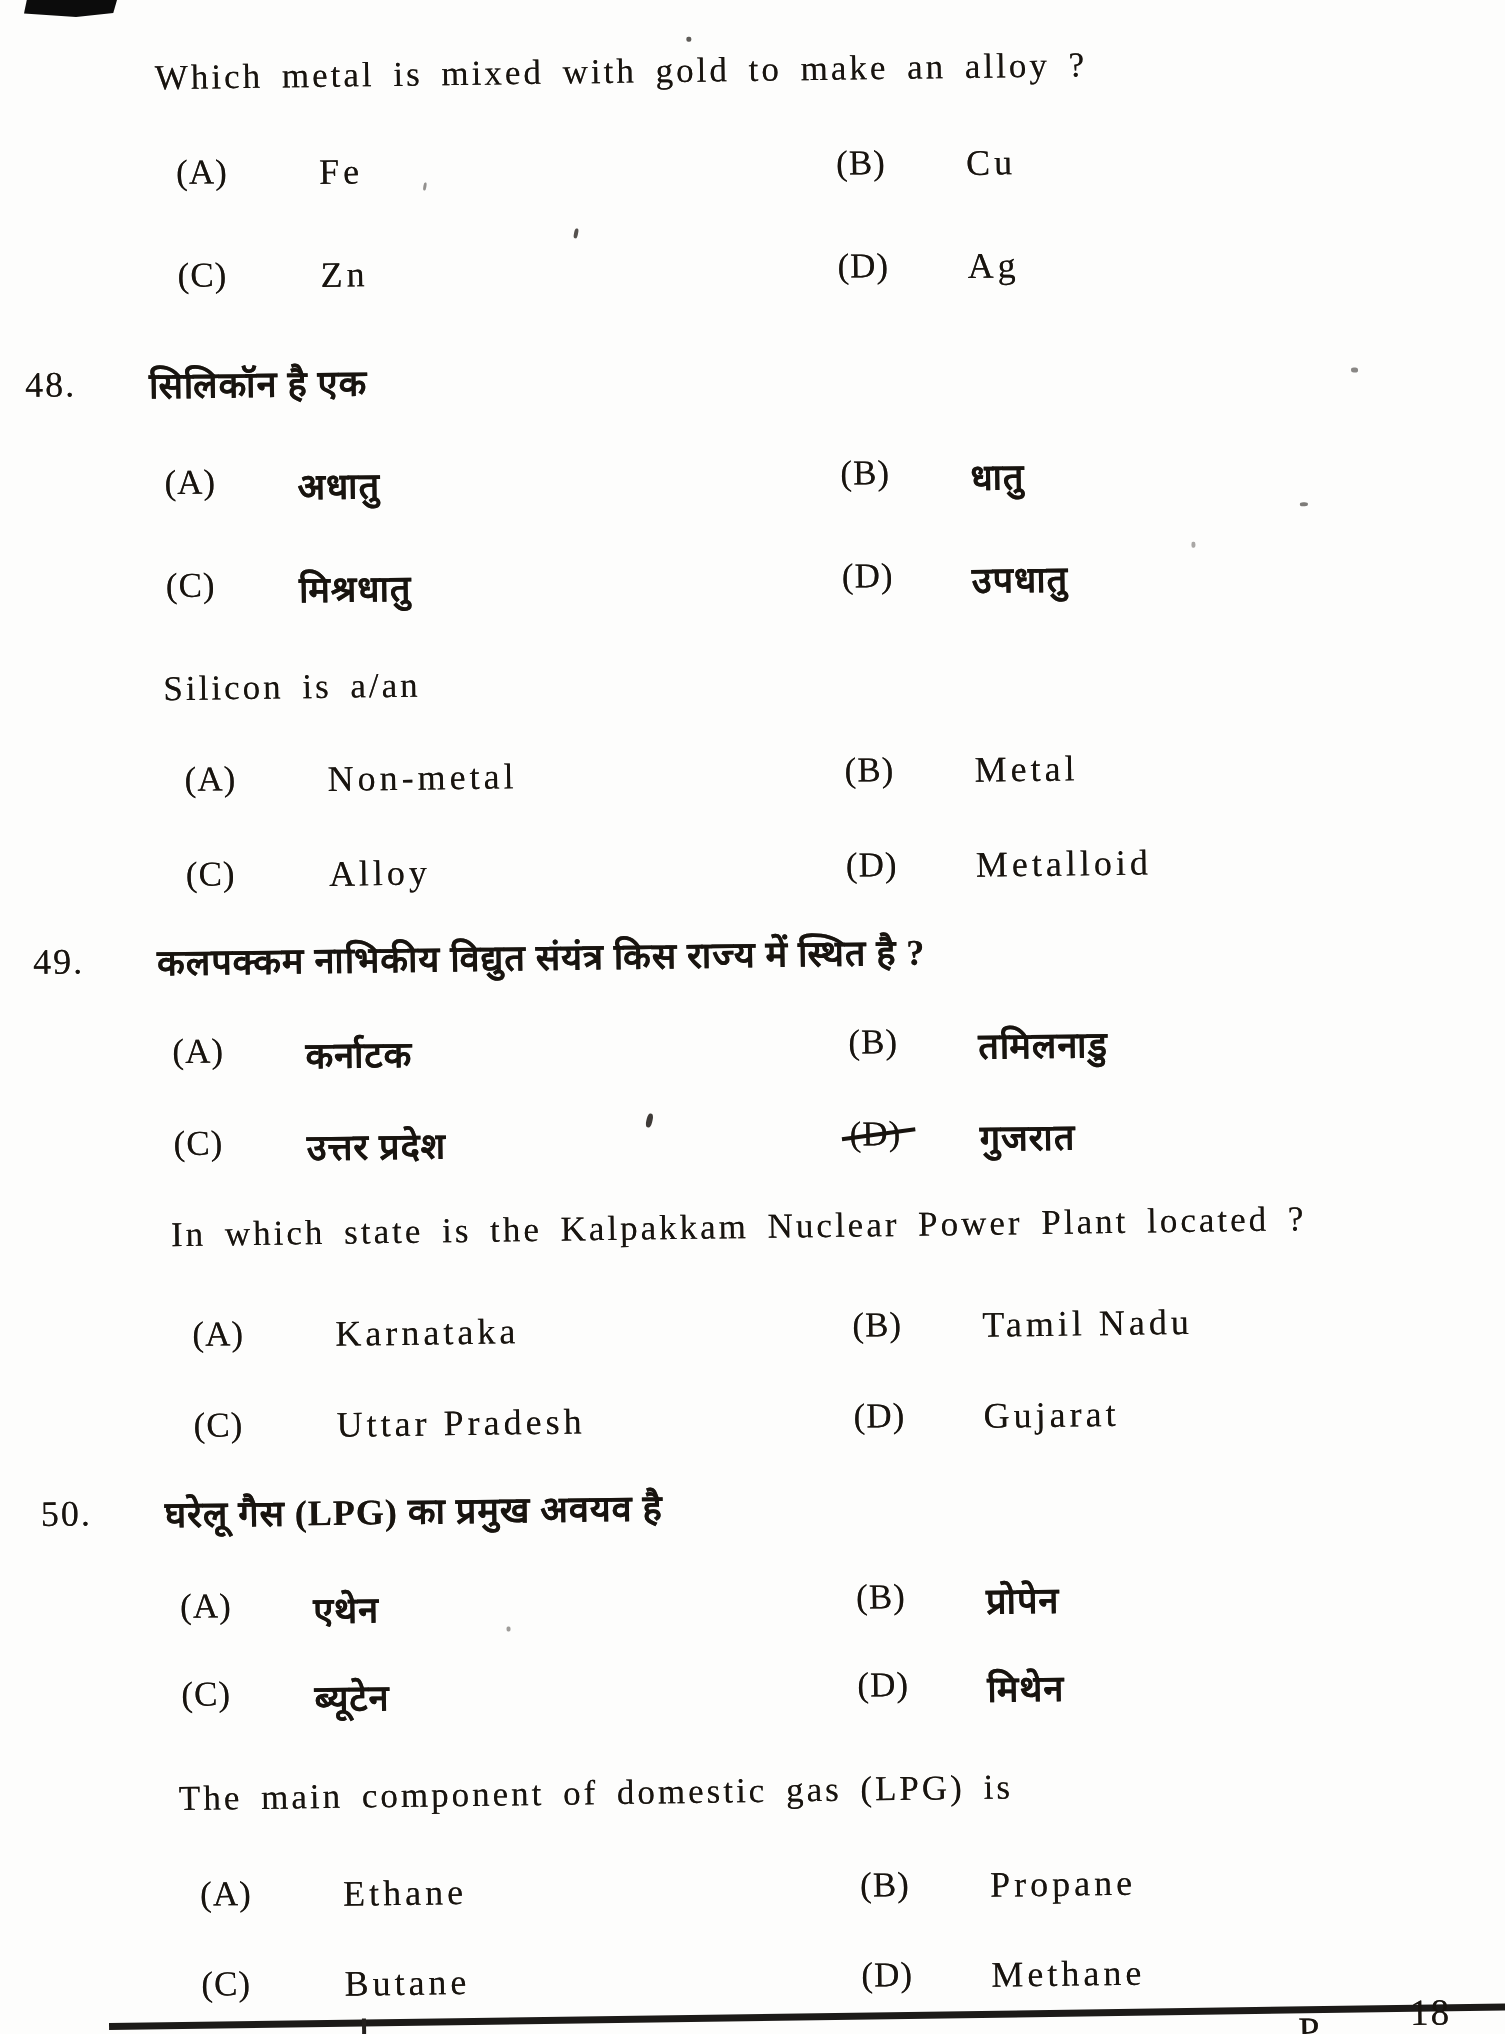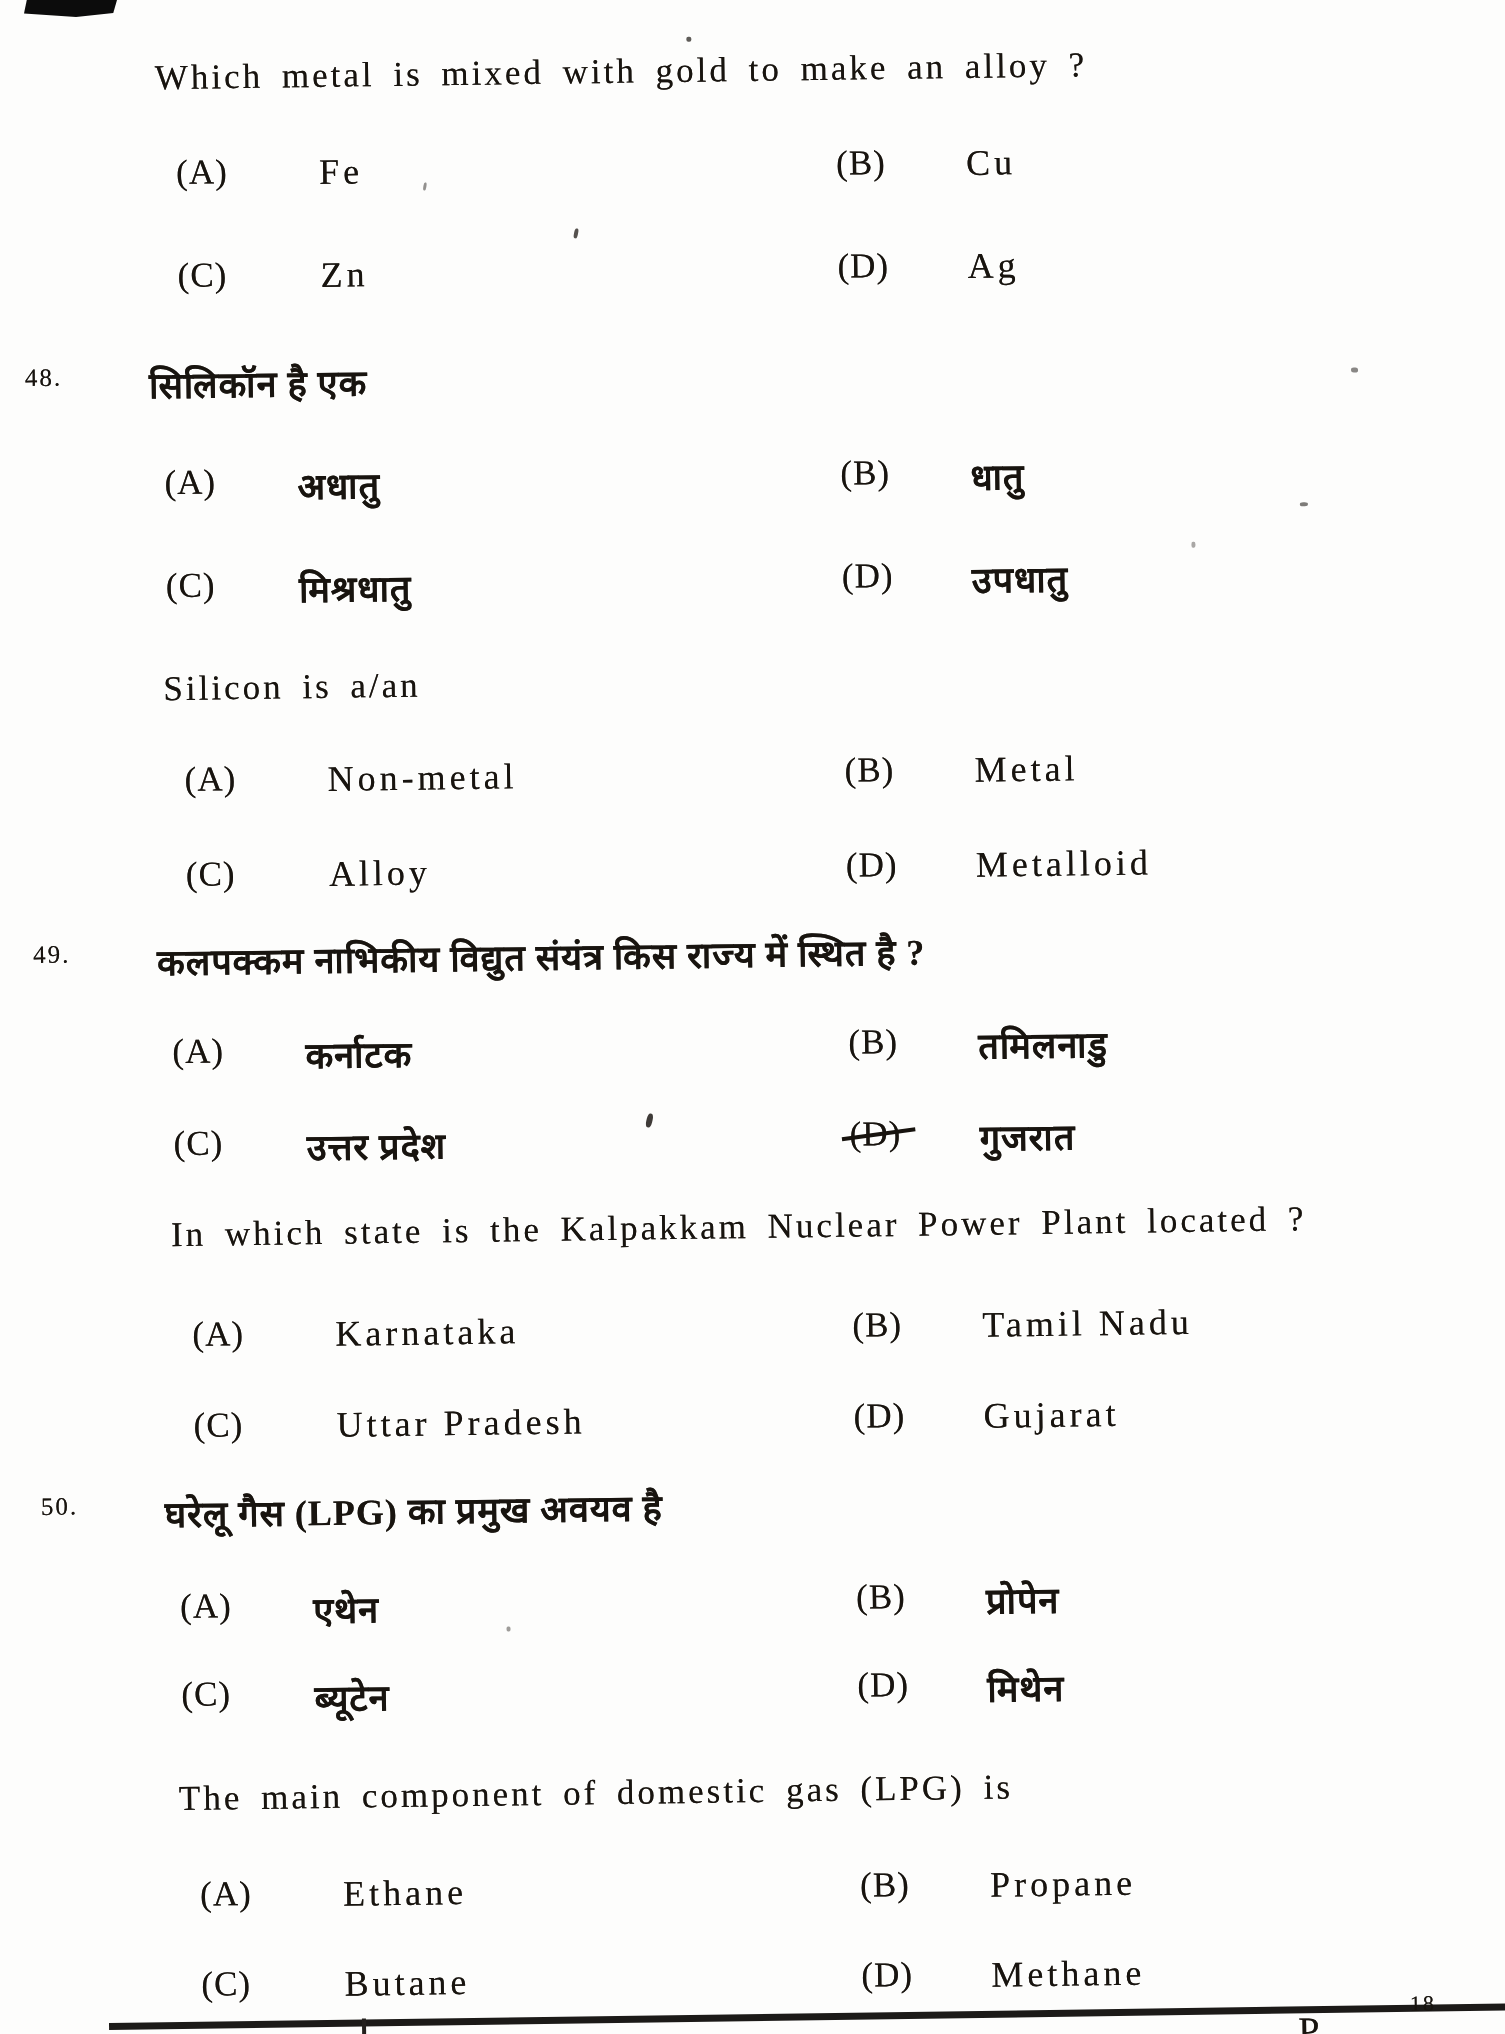--- a/index.html
+++ b/index.html
@@ -6,37 +6,37 @@
   html,body{margin:0;padding:0}
   body{
     width:1505px;height:2034px;position:relative;overflow:hidden;
     background:#fdfdfc;color:#18140f;
     font-family:"Liberation Serif","DejaVu Serif",serif;
   }
   .abs{position:absolute;white-space:nowrap}
   #scan{position:absolute;left:0;top:0;width:1505px;height:2034px;
         transform:rotate(-0.8deg);transform-origin:50% 50%;}
   .txt{text-shadow:0 0 .6px rgba(30,25,20,.75)}
-  .q-num{font-size:25px;letter-spacing:2px}
+  .q-num{font-size:36px;letter-spacing:2px}
   .q-text-en{font-size:35px;letter-spacing:3px;word-spacing:7px}
   .q-text-hi{font-size:36px;font-weight:600;letter-spacing:1px}
   .opt-label{font-size:35px;letter-spacing:1px}
   .opt-text-en{font-size:36px;letter-spacing:4px}
   .opt-text-hi{font-size:36px;font-weight:600;letter-spacing:1px}
   .struck{position:relative;display:inline-block}
   .struck::after{
     content:"";position:absolute;left:-8px;right:-14px;top:46%;height:4px;
     background:#17130e;transform:rotate(-7deg);
   }
   .blob{position:absolute;left:24px;top:0;width:93px;height:17px;background:#0c0c0c;
         clip-path:polygon(3% 0,100% 0,96% 76%,56% 100%,0 80%);}
   .rule{position:absolute;left:95px;top:2014px;width:1610px;height:7px;background:#1c1a18}
   .rule-tick{position:absolute;left:348px;top:2013px;width:4px;height:28px;background:#23201d}
   .page-p{position:absolute;left:1284px;top:2016px;font-size:38px}
-  .page-18{position:absolute;left:1396px;top:2000px;font-size:22px;letter-spacing:2px}
+  .page-18{position:absolute;left:1396px;top:2000px;font-size:37px;letter-spacing:2px}
   .speck{position:absolute;background:#2a2622;border-radius:40%}
 </style>
 </head>
 <body>
 
 <div class="blob"></div>
 
 <div id="scan">
   <div id="qa-root"><div class="abs txt q-text-en" style="left: 168px; top: 50px;">Which metal is mixed with gold to make an alloy ?</div><div class="abs txt opt-label" style="left: 188px; top: 145px;">(A)</div><div class="abs txt opt-text-en" style="left: 331px; top: 145px;">Fe</div><div class="abs txt opt-label" style="left: 848px; top: 145px;">(B)</div><div class="abs txt opt-text-en" style="left: 978px; top: 145px;">Cu</div><div class="abs txt opt-label" style="left: 188px; top: 248px;">(C)</div><div class="abs txt opt-text-en" style="left: 331px; top: 248px;">Zn</div><div class="abs txt opt-label" style="left: 848px; top: 248px;">(D)</div><div class="abs txt opt-text-en" style="left: 978px; top: 248px;">Ag</div><div class="abs txt q-num" style="left: 34px; top: 354px;">48.</div><div class="abs txt q-text-hi" style="left: 158px; top: 352px;">सिलिकॉन है एक</div><div class="abs txt opt-label" style="left: 172px; top: 455px;">(A)</div><div class="abs txt opt-text-hi" style="left: 305px; top: 455px;">अधातु</div><div class="abs txt opt-label" style="left: 848px; top: 455px;">(B)</div><div class="abs txt opt-text-hi" style="left: 978px; top: 455px;">धातु</div><div class="abs txt opt-label" style="left: 172px; top: 558px;">(C)</div><div class="abs txt opt-text-hi" style="left: 305px; top: 558px;">मिश्रधातु</div><div class="abs txt opt-label" style="left: 848px; top: 558px;">(D)</div><div class="abs txt opt-text-hi" style="left: 978px; top: 558px;">उपधातु</div><div class="abs txt q-text-en" style="left: 168px; top: 661px;">Silicon is a/an</div><div class="abs txt opt-label" style="left: 188px; top: 752px;">(A)</div><div class="abs txt opt-text-en" style="left: 331px; top: 752px;">Non-metal</div><div class="abs txt opt-label" style="left: 848px; top: 752px;">(B)</div><div class="abs txt opt-text-en" style="left: 978px; top: 752px;">Metal</div><div class="abs txt opt-label" style="left: 188px; top: 847px;">(C)</div><div class="abs txt opt-text-en" style="left: 331px; top: 847px;">Alloy</div><div class="abs txt opt-label" style="left: 848px; top: 847px;">(D)</div><div class="abs txt opt-text-en" style="left: 978px; top: 847px;">Metalloid</div><div class="abs txt q-num" style="left: 34px; top: 931px;">49.</div><div class="abs txt q-text-hi" style="left: 158px; top: 929px;">कलपक्कम नाभिकीय विद्युत संयंत्र किस राज्य में स्थित है ?</div><div class="abs txt opt-label" style="left: 172px; top: 1024px;">(A)</div><div class="abs txt opt-text-hi" style="left: 305px; top: 1024px;">कर्नाटक</div><div class="abs txt opt-label" style="left: 848px; top: 1024px;">(B)</div><div class="abs txt opt-text-hi" style="left: 978px; top: 1024px;">तमिलनाडु</div><div class="abs txt opt-label" style="left: 172px; top: 1116px;">(C)</div><div class="abs txt opt-text-hi" style="left: 305px; top: 1116px;">उत्तर प्रदेश</div><div class="abs txt opt-label struck" style="left: 848px; top: 1116px;">(D)</div><div class="abs txt opt-text-hi" style="left: 978px; top: 1116px;">गुजरात</div><div class="abs txt q-text-en" style="left: 168px; top: 1207px;">In which state is the Kalpakkam Nuclear Power Plant located ?</div><div class="abs txt opt-label" style="left: 188px; top: 1307px;">(A)</div><div class="abs txt opt-text-en" style="left: 331px; top: 1307px;">Karnataka</div><div class="abs txt opt-label" style="left: 848px; top: 1307px;">(B)</div><div class="abs txt opt-text-en" style="left: 978px; top: 1307px;">Tamil Nadu</div><div class="abs txt opt-label" style="left: 188px; top: 1398px;">(C)</div><div class="abs txt opt-text-en" style="left: 331px; top: 1398px;">Uttar Pradesh</div><div class="abs txt opt-label" style="left: 848px; top: 1398px;">(D)</div><div class="abs txt opt-text-en" style="left: 978px; top: 1398px;">Gujarat</div><div class="abs txt q-num" style="left: 34px; top: 1483px;">50.</div><div class="abs txt q-text-hi" style="left: 158px; top: 1481px;">घरेलू गैस (LPG) का प्रमुख अवयव है</div><div class="abs txt opt-label" style="left: 172px; top: 1579px;">(A)</div><div class="abs txt opt-text-hi" style="left: 305px; top: 1579px;">एथेन</div><div class="abs txt opt-label" style="left: 848px; top: 1579px;">(B)</div><div class="abs txt opt-text-hi" style="left: 978px; top: 1579px;">प्रोपेन</div><div class="abs txt opt-label" style="left: 172px; top: 1667px;">(C)</div><div class="abs txt opt-text-hi" style="left: 305px; top: 1667px;">ब्यूटेन</div><div class="abs txt opt-label" style="left: 848px; top: 1667px;">(D)</div><div class="abs txt opt-text-hi" style="left: 978px; top: 1667px;">मिथेन</div><div class="abs txt q-text-en" style="left: 168px; top: 1771px;">The main component of domestic gas (LPG) is</div><div class="abs txt opt-label" style="left: 188px; top: 1867px;">(A)</div><div class="abs txt opt-text-en" style="left: 331px; top: 1867px;">Ethane</div><div class="abs txt opt-label" style="left: 848px; top: 1867px;">(B)</div><div class="abs txt opt-text-en" style="left: 978px; top: 1867px;">Propane</div><div class="abs txt opt-label" style="left: 188px; top: 1957px;">(C)</div><div class="abs txt opt-text-en" style="left: 331px; top: 1957px;">Butane</div><div class="abs txt opt-label" style="left: 848px; top: 1957px;">(D)</div><div class="abs txt opt-text-en" style="left: 978px; top: 1957px;">Methane</div></div>
 

